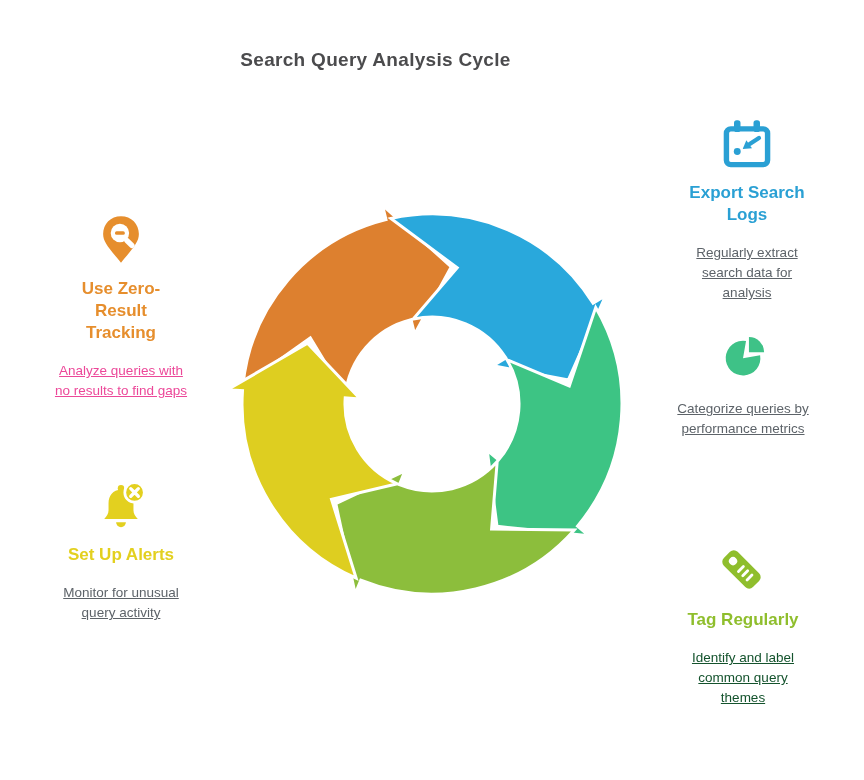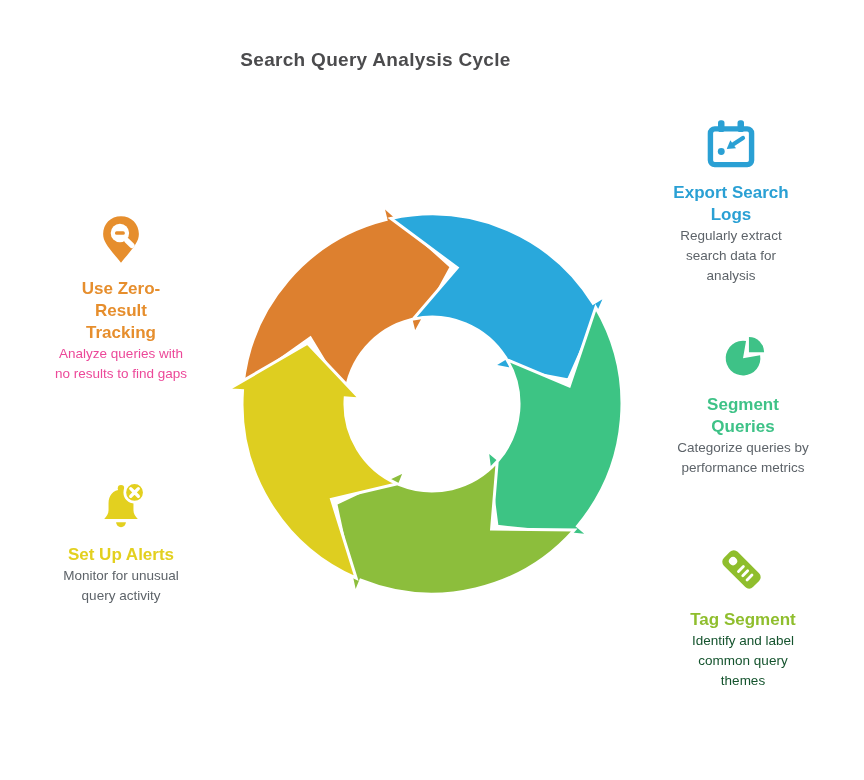--- a/index.html
+++ b/index.html
@@ -11,23 +11,23 @@
     position:absolute;top:49px;left:0;width:751px;text-align:center;
     font-size:19px;font-weight:bold;letter-spacing:.3px;
   }
   .cycle-svg{position:absolute;left:205px;top:180px;}
   .item{
     position:absolute;display:flex;flex-direction:column;align-items:center;
     text-align:center;
   }
   .icon{width:52px;height:52px;display:block;}
   .item-title{font-weight:bold;font-size:17px;line-height:22px;margin-top:12px;}
-  .item-desc{font-size:13.5px;line-height:20px;margin-top:0;}
+  .item-desc{font-size:13.5px;line-height:20px;margin-top:17px;text-decoration:underline;}
 
-  .pos-export{left:648px;top:118px;width:166px;justify-content:space-between;}
+  .pos-export{left:664px;top:118px;width:166px;justify-content:space-between;}
   .pos-export .item-title{max-width:132px;}
   .pos-export .item-desc{max-width:136px;}
 
   .pos-segment{left:660px;top:330px;width:166px;}
   .pos-segment .item-title{max-width:100px;}
   .pos-segment .item-desc{max-width:132px;}
 
   .pos-tag{left:660px;top:545px;width:166px;}
   .pos-tag .item-title{max-width:166px;}
   .pos-tag .item-desc{max-width:122px;}
@@ -66,35 +66,34 @@
   </svg>
   <div class="item-title">Export Search Logs</div>
   <div class="item-desc" style="color: rgb(93, 99, 105);">Regularly extract search data for analysis</div>
 </div>
 
 <div class="item pos-segment" style="color: rgb(62, 194, 135);">
   <svg class="icon" viewBox="0 0 48 48">
     <path d="M 24 26 L 26.8 10.2 A 16 16 0 1 0 39.8 23.2 Z" fill="currentColor"></path>
     <path d="M 29.5 20.5 L 29.5 6.5 A 14 14 0 0 1 43.5 20.5 Z" fill="currentColor"></path>
   </svg>
-  <div class="item-title">Segment Queries</div>
   <div class="item-desc" style="color: rgb(93, 99, 105);">Categorize queries by performance metrics</div>
 </div>
 
 <div class="item pos-tag" style="color: rgb(143, 190, 45);">
   <svg class="icon" viewBox="0 0 48 48">
     <g transform="rotate(45 24 24)">
       <rect x="3" y="15" width="38" height="18" rx="5" fill="currentColor"></rect>
       <circle cx="11" cy="24" r="3.8" fill="#ffffff"></circle>
       <rect x="20" y="19.5" width="2.6" height="9" rx="1.3" fill="#ffffff"></rect>
       <rect x="25.6" y="19.5" width="2.6" height="9" rx="1.3" fill="#ffffff"></rect>
       <rect x="31.2" y="19.5" width="2.6" height="9" rx="1.3" fill="#ffffff"></rect>
     </g>
   </svg>
-  <div class="item-title">Tag Segment</div>
+  <div class="item-title">Tag Regularly</div>
   <div class="item-desc" style="color: #14532d;">Identify and label common query themes</div>
 </div>
 
 <div class="item pos-zero" style="color: rgb(230, 142, 45);">
   <svg class="icon" viewBox="0 0 48 48">
     <path d="M24 2 C14.5 2 7.5 9 7.5 18.5 C7.5 26 13 31.5 24 45 C35 31.5 40.5 26 40.5 18.5 C40.5 9 33.5 2 24 2 Z" fill="currentColor"></path>
     <circle cx="23" cy="17.5" r="8.5" fill="#ffffff"></circle>
     <rect x="18.5" y="16" width="9" height="3.2" rx="1.4" fill="currentColor"></rect>
     <path d="M29.5 24.5 L34 29" stroke="#ffffff" stroke-width="5" stroke-linecap="round" fill="none"></path>
   </svg>

